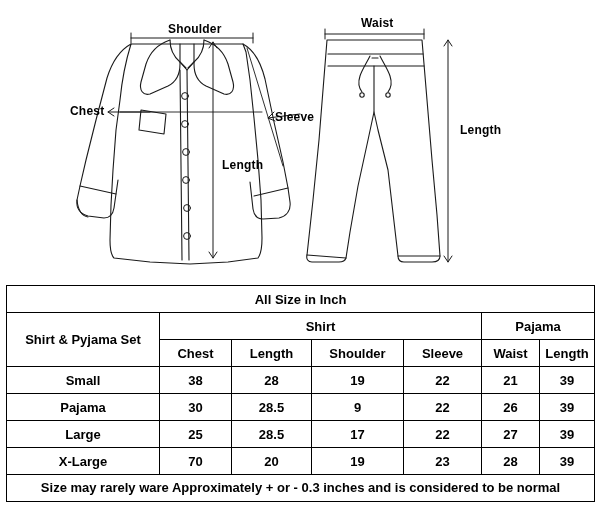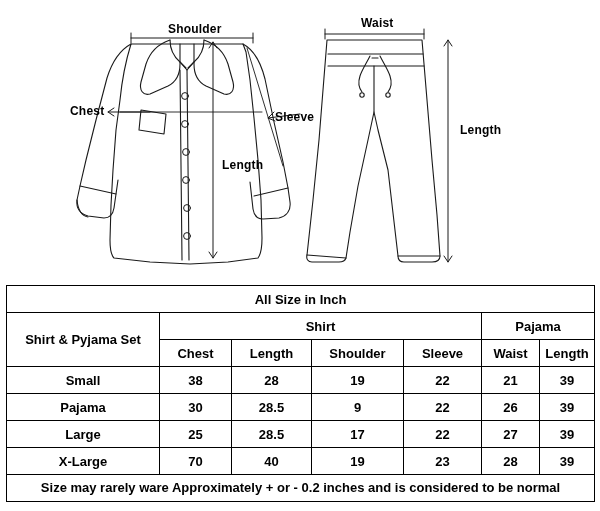--- a/index.html
+++ b/index.html
@@ -250,27 +250,27 @@
           <td>25</td>
           <td>28.5</td>
           <td>17</td>
           <td>22</td>
           <td>27</td>
           <td>39</td>
         </tr>
         <tr>
           <td>X-Large</td>
           <td>70</td>
-          <td>40</td>
+          <td>20</td>
           <td>19</td>
           <td>23</td>
           <td>28</td>
           <td>39</td>
         </tr>
 
         <tr>
-          <td class="note-cell" colspan="7">Size may rarely ware Approximately + or - 0.2 inches and is considered to be normal</td>
+          <td class="note-cell" colspan="7">Size may rarely ware Approximately + or - 0.3 inches and is considered to be normal</td>
         </tr>
       </tbody>
     </table>
   </div>
 
 </div>
 
 </body></html>

